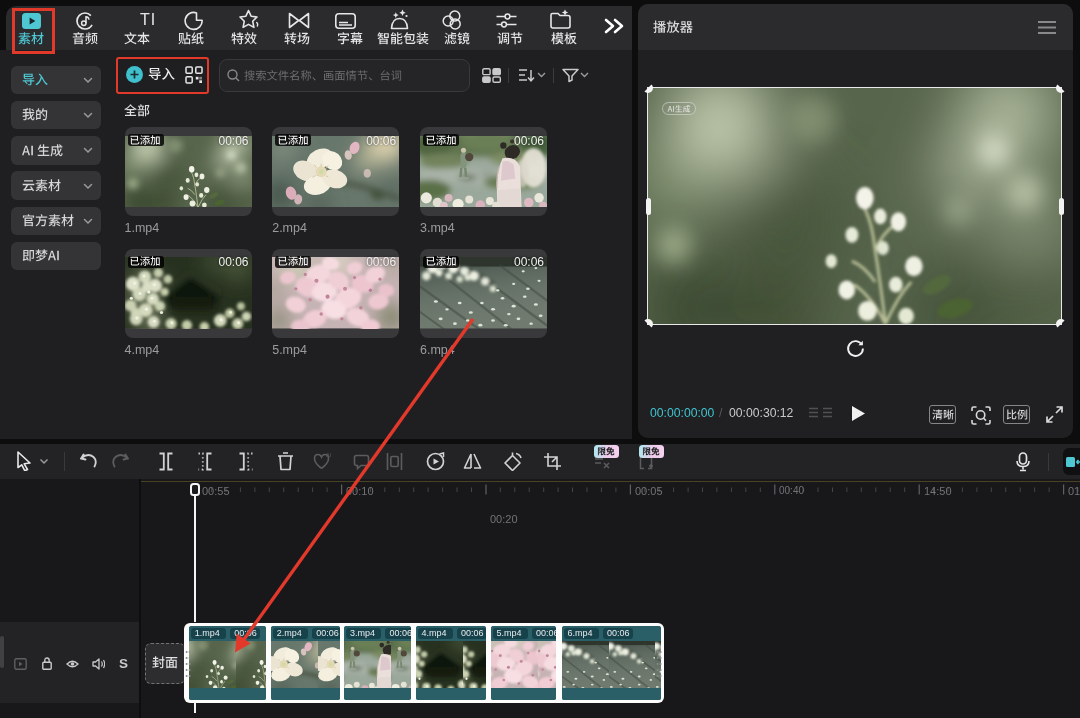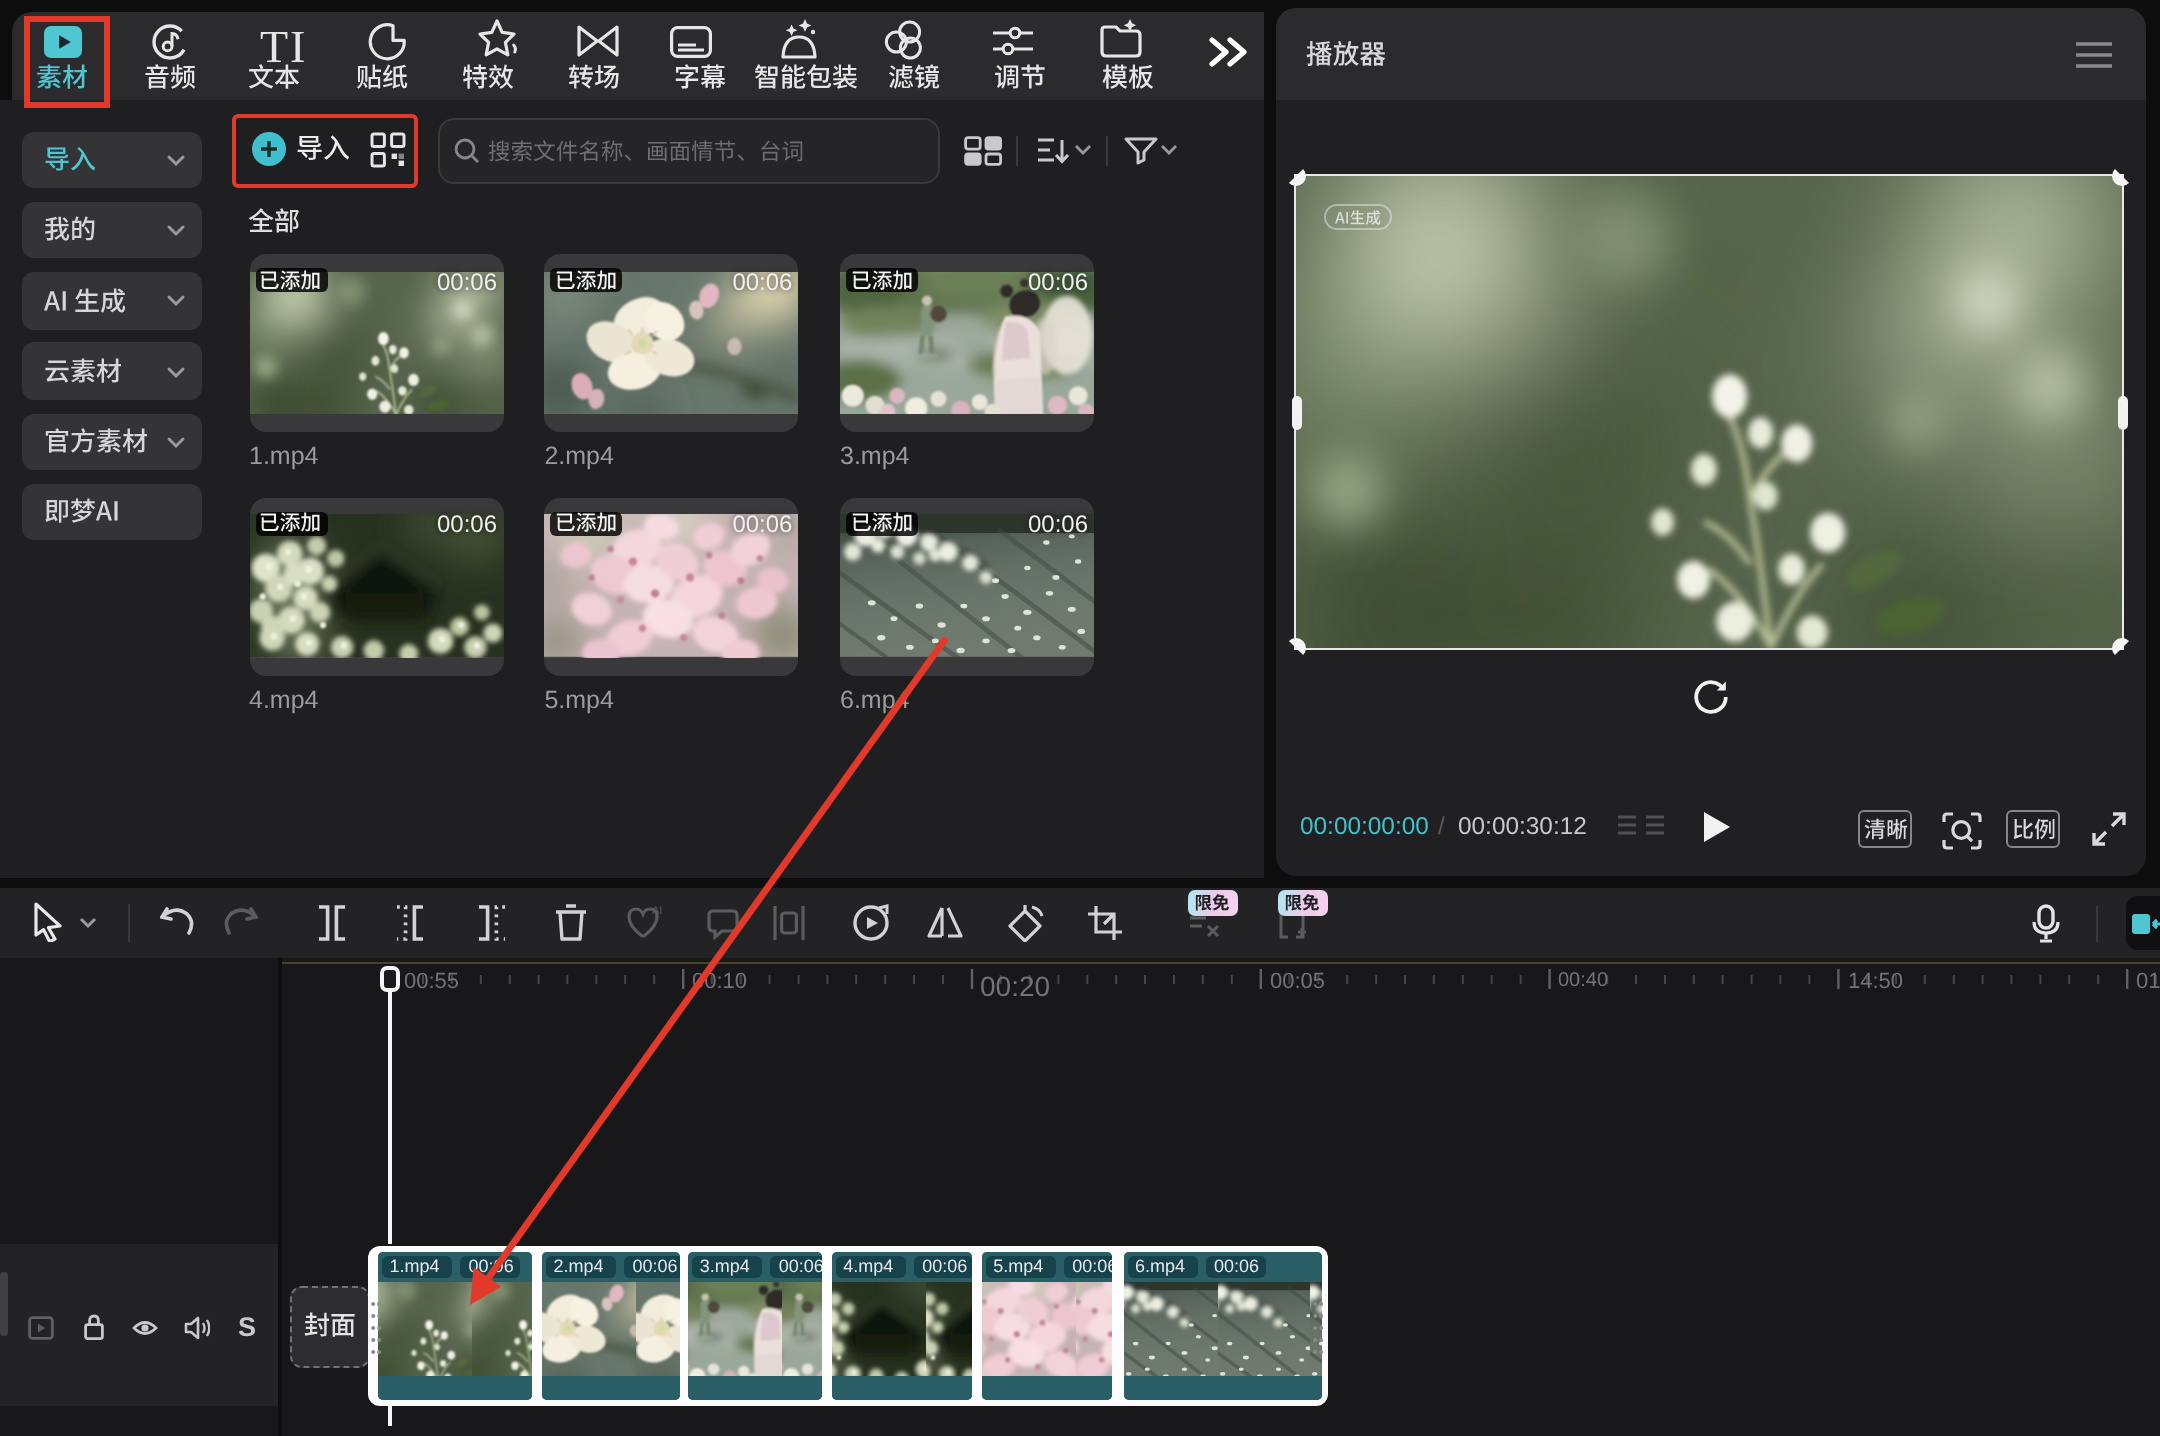--- a/index.html
+++ b/index.html
@@ -318,21 +318,21 @@
 <div class="abs" style="left:6px;top:20px;width:626px;height:30px;background:#2b2b2d;border-radius:0 0 10px 0"></div>
 <svg class="abs" style="left:21.5px;top:13px" width="19" height="16" viewBox="0 0 19 16">
     <rect width="19" height="16" rx="3.5" fill="#4ec7d3"></rect>
     <path d="M7.6 4.6 L13.4 8 L7.6 11.4Z" fill="#17272b"></path>
   </svg>
 <svg class="abs" style="left:76px;top:12px" width="18" height="18" viewBox="0 0 18 18">
     <circle cx="9" cy="9" r="8" fill="none" stroke="#e6e6e8" stroke-width="1.7" stroke-dasharray="40 10" stroke-dashoffset="-4"></circle>
     <circle cx="7.8" cy="11.2" r="2.2" fill="none" stroke="#e6e6e8" stroke-width="1.5"></circle>
     <path d="M10 11 L10 4.8 Q12.6 5 13 7.6" fill="none" stroke="#e6e6e8" stroke-width="1.5"></path>
   </svg>
-<div class="lat" style="left:130px;top:11px;font-family:Liberation Serif, serif;font-size:23px;color:#e6e6e8;letter-spacing:1px">TI</div>
+<div class="lat" style="left:140px;top:11px;font-family:Liberation Sans, sans-serif;font-size:16px;color:#e6e6e8;letter-spacing:1px">TI</div>
 <svg class="abs" style="left:184px;top:11px" width="20" height="20" viewBox="0 0 20 20">
     <path d="M12.5 1.9 A8.5 8.5 0 1 0 18.1 9.2 L12.5 9.2 Z" fill="none" stroke="#e6e6e8" stroke-width="1.6" stroke-linejoin="round"></path>
   </svg>
 <svg class="abs" style="left:238px;top:9px" width="22" height="22" viewBox="0 0 22 22">
     <path d="M10.5 1.5 L13.1 7.2 L19 8 L14.7 12.2 L15.9 18.4 L10.5 15.4 L5.1 18.4 L6.3 12.2 L2 8 L7.9 7.2 Z" fill="none" stroke="#e6e6e8" stroke-width="1.6" stroke-linejoin="round"></path>
     <path d="M18.8 13.5 Q20.3 15 19.4 17" fill="none" stroke="#e6e6e8" stroke-width="1.5" stroke-linecap="round"></path>
   </svg>
 <svg class="abs" style="left:288px;top:12px" width="22" height="17" viewBox="0 0 22 17">
     <path d="M1.5 1.5 L10.6 8.5 L1.5 15.5 Z M20.5 1.5 L11.4 8.5 L20.5 15.5 Z" fill="none" stroke="#e6e6e8" stroke-width="1.6" stroke-linejoin="round"></path>
   </svg>
@@ -766,21 +766,21 @@
     <rect x="990.8" y="6.5" width="1" height="4.5" fill="#45454a"></rect>
     <rect x="1005.2" y="6.5" width="1" height="4.5" fill="#45454a"></rect>
     <rect x="1019.7" y="6.5" width="1" height="4.5" fill="#45454a"></rect>
     <rect x="1034.1" y="6.5" width="1" height="4.5" fill="#45454a"></rect>
     <rect x="1048.6" y="6.5" width="1" height="4.5" fill="#45454a"></rect>
     <rect x="1063.0" y="3.5" width="1.2" height="10" fill="#606066"></rect>
     <rect x="1077.4" y="6.5" width="1" height="4.5" fill="#45454a"></rect>
   </svg>
 <div class="lat" style="left:202px;top:485px;font-size:11px;color:#737377">00:55</div>
 <div class="lat" style="left:346px;top:485px;font-size:11px;color:#737377">00:10</div>
-<div class="lat" style="left:490px;top:485px;font-size:14px;color:#737377">00:20</div>
+<div class="lat" style="left:490px;top:513px;font-size:11px;color:#737377">00:20</div>
 <div class="lat" style="left:635px;top:485px;font-size:11px;color:#737377">00:05</div>
 <div class="lat" style="left:779px;top:485px;font-size:10px;color:#737377">00:40</div>
 <div class="lat" style="left:924px;top:485px;font-size:11px;color:#737377">14:50</div>
 <div class="lat" style="left:1068px;top:485px;font-size:11px;color:#737377">01:0</div>
 <div class="abs" style="left:0;top:622px;width:139px;height:81px;background:#232325"></div>
 <div class="abs" style="left:139px;top:479px;width:2px;height:239px;background:#0e0e10"></div>
 <div class="abs" style="left:0;top:636px;width:4px;height:32px;background:#414143;border-radius:2px"></div>
 <svg class="abs" style="left:14px;top:658px" width="13" height="12" viewBox="0 0 13 12">
     <rect x="0.8" y="0.8" width="11.4" height="10.4" rx="1.5" fill="none" stroke="#5f5f61" stroke-width="1.4"></rect>
     <path d="M5 3.8 L8.6 6 L5 8.2Z" fill="#5f5f61"></path>

